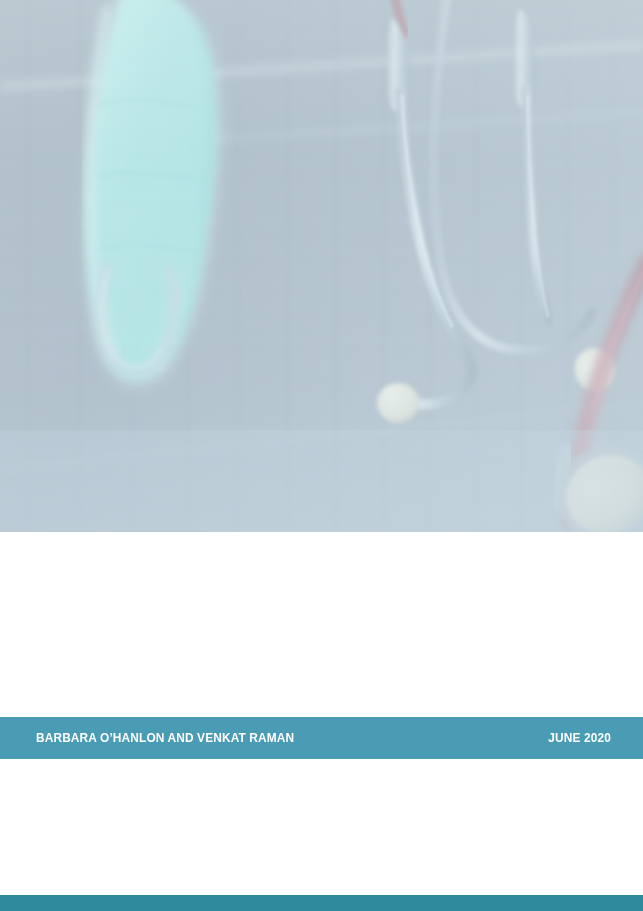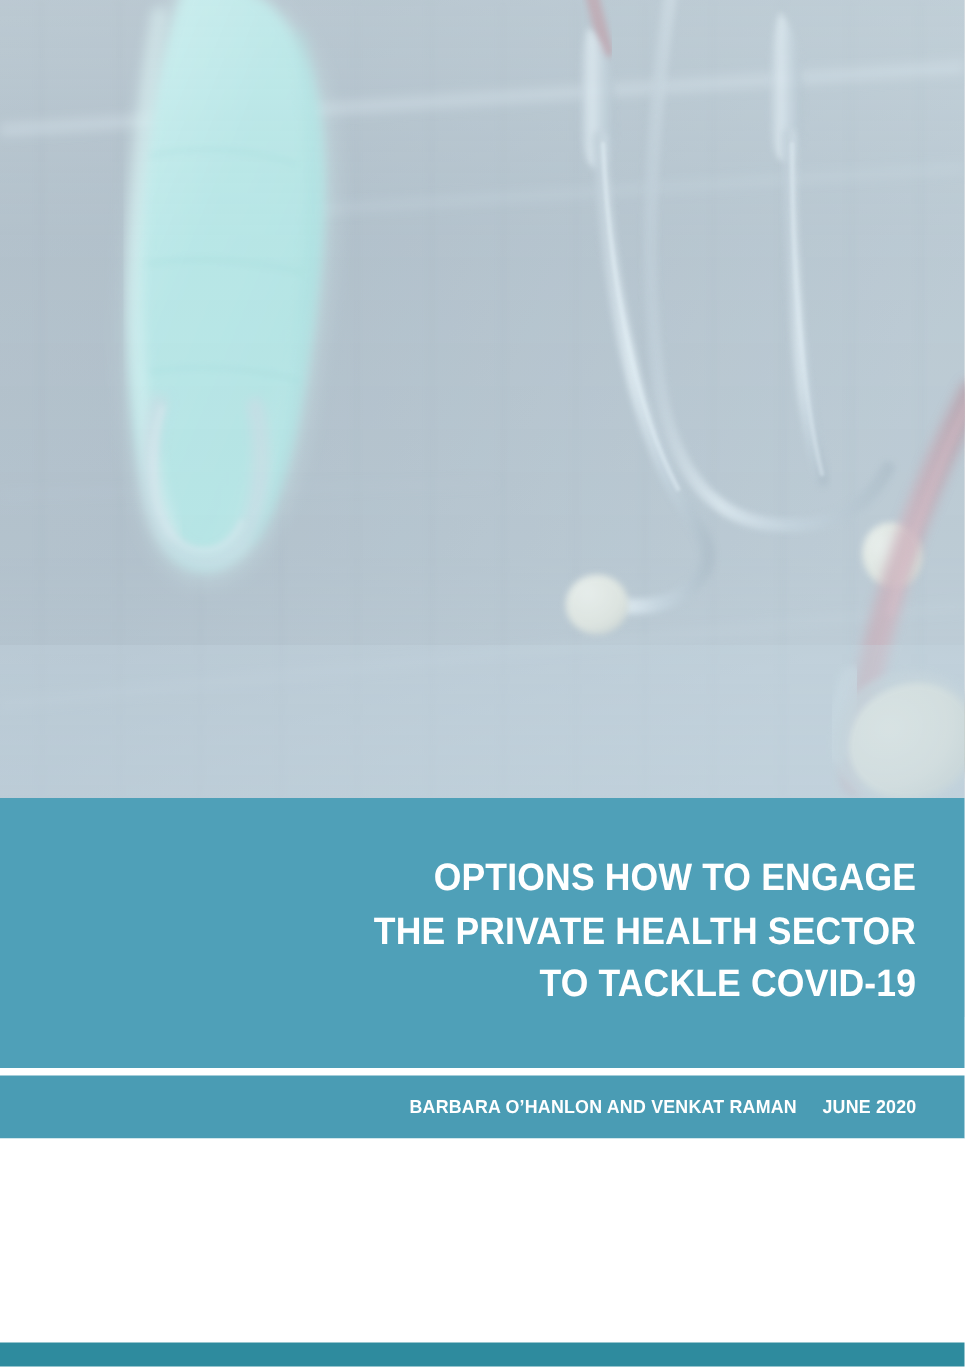--- a/index.html
+++ b/index.html
@@ -83,21 +83,21 @@
     left:0; top:717px;
     width:643px; height:42px;
     background:#4a9cb4;
   }
 
   .author-inner {
     position:absolute;
     left:36px; right:32px; top:0; bottom:0;
     display:flex;
     align-items:center;
-    justify-content:flex-end;
+    justify-content:space-between;
   }
 
   .author-name, .author-date {
     color:#ffffff;
     font-family:"Liberation Sans", sans-serif;
     font-weight:bold;
     font-size:12.5px;
     letter-spacing:0.15px;
     white-space:nowrap;
     transform:scaleX(0.95);
@@ -279,27 +279,20 @@
 
         <ellipse cx="608" cy="494" rx="43" ry="38" transform="rotate(-24 608 494)" fill="url(#headG)" filter="url(#blurSml)"></ellipse>
       </g>
 
       <rect x="0" y="0" width="643" height="532" fill="#d6e6ee" opacity="0.26"></rect>
       <rect x="0" y="430" width="643" height="102" fill="#c4d6e2" opacity="0.30"></rect>
     </svg>
     <div class="photo-haze"></div>
   </div>
 
-  <div class="title-band">
-    <div class="title-lines">
-      <span class="title-line">OPTIONS HOW TO ENGAGE</span>
-      <span class="title-line">THE PRIVATE HEALTH SECTOR</span>
-      <span class="title-line">TO TACKLE COVID-19</span>
-    </div>
-  </div>
 
   <div class="band-gap"></div>
 
   <div class="author-band">
     <div class="author-inner">
       <span class="author-name">BARBARA O’HANLON AND VENKAT RAMAN</span>
       <span class="author-date">JUNE 2020</span>
     </div>
   </div>
 

